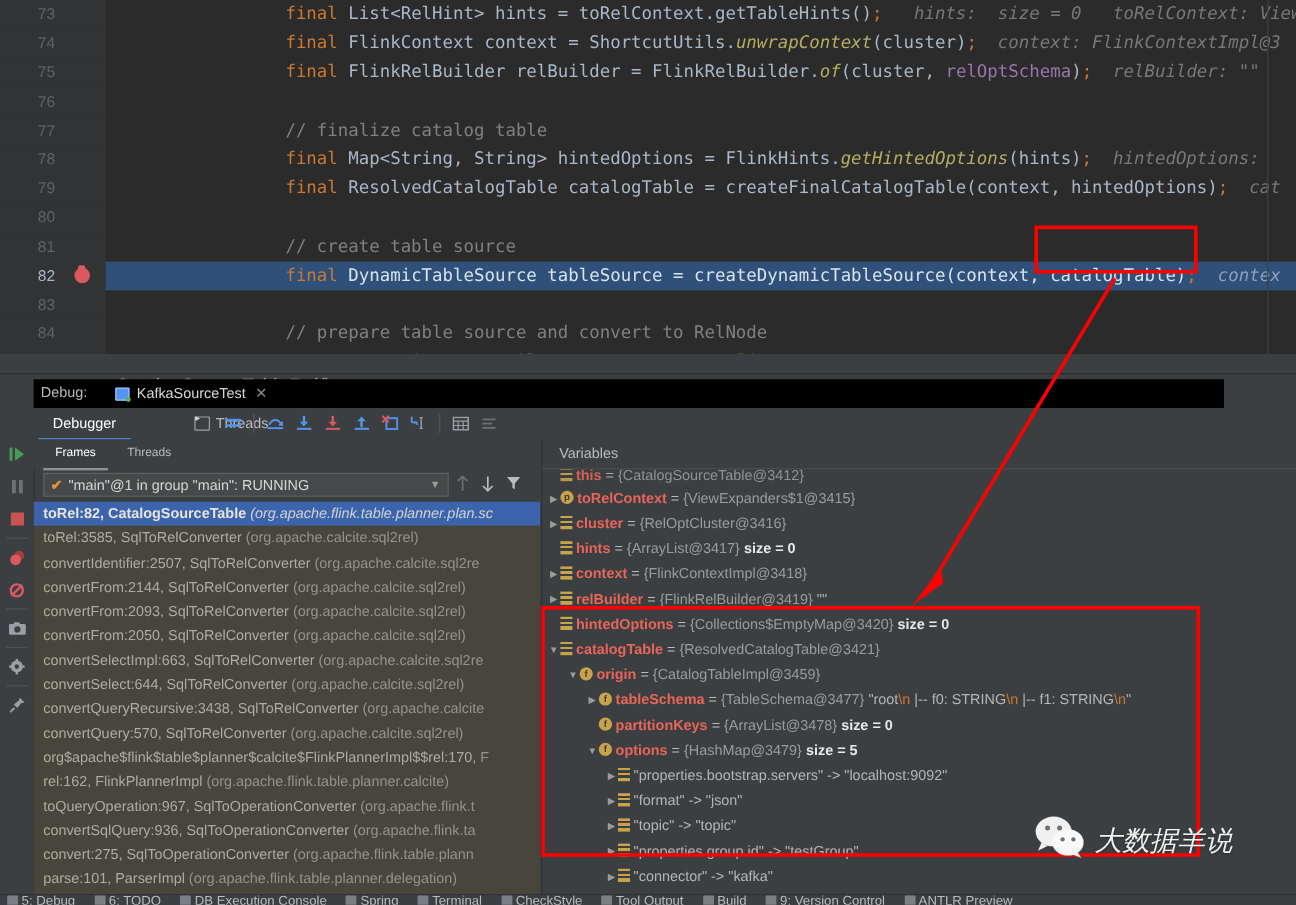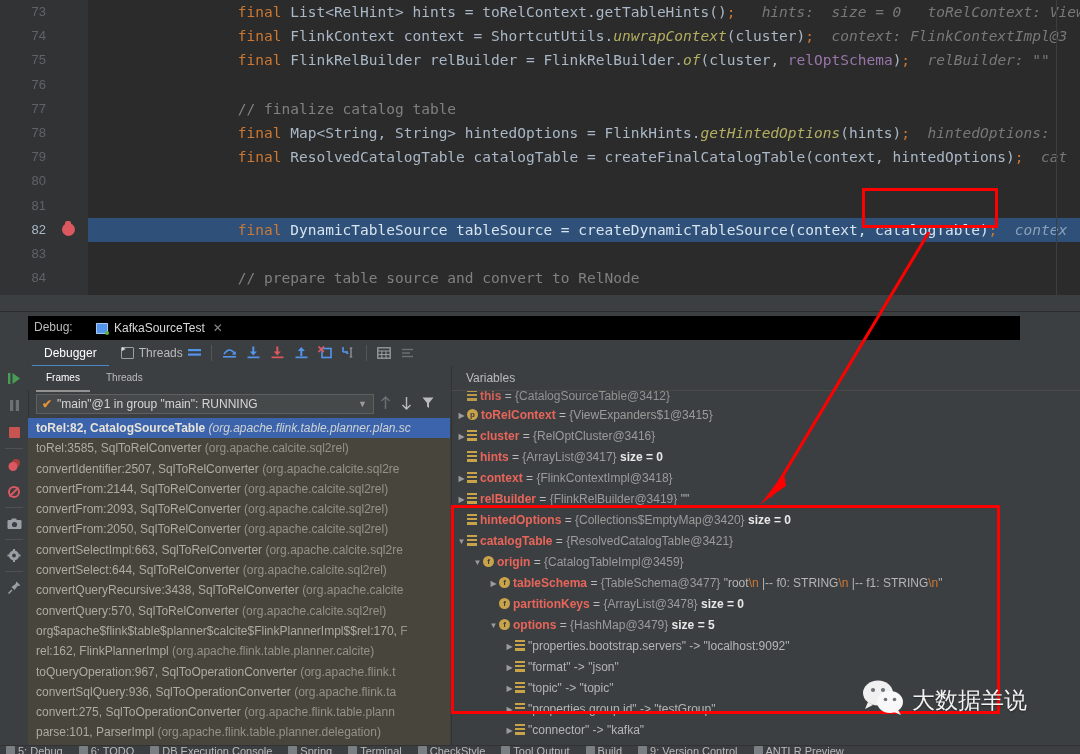--- a/index.html
+++ b/index.html
@@ -132,21 +132,21 @@
     background: #62b543;
   }
   .tab-close { color: #8a8a8a; font-size: 12px; margin-left: 2px; }
 
   
   .dbg-toolbar {
     position: absolute; left: 0; top: 340px;
     width: 1080px; height: 25px;
     background: #3c3f41;
   }
-  .dbg-tabs { position: absolute; left: 32px; top: 0; display: flex; height: 25px; }
+  .dbg-tabs { position: absolute; left: 32px; top: 0; display: flex; height: 25px; gap: 41px; }
   .dbg-tab {
     display: flex; align-items: center; gap: 5px;
     padding: 0 12px; height: 25px;
     font-size: 12px; color: #bbbbbb;
   }
   .dbg-tab.active { color: #ffffff; border-bottom: 2px solid #4a88c7; }
   .console-icon {
     width: 11px; height: 10px;
     border: 1px solid #9aa0a6; border-radius: 1px;
     position: relative;
@@ -279,20 +279,21 @@
     border: 3px solid #ff0000;
     box-sizing: border-box;
     pointer-events: none;
   }
 
   
   .watermark {
     position: absolute; left: 862px; top: 680px;
     display: flex; align-items: center; gap: 6px;
     pointer-events: none;
+    font-style: italic;
   }
   .wm-text {
     font-size: 23px; color: #f2f2f2;
     font-family: "DejaVu Sans", sans-serif;
     text-shadow: 0 1px 2px rgba(0,0,0,.4);
   }
 
   
   .statusbar {
     position: absolute; left: 0; top: 745px;
@@ -317,21 +318,21 @@
   <div class="editor">
     <div id="code-lines">
         <div class="code-line"><div class="gutter-band"></div><div class="gutter-num">73</div><div class="code-text"><span>        </span><span class="kw">final</span><span> List&lt;RelHint&gt; hints = toRelContext.getTableHints()</span><span class="sem">;</span><span class="hint">   hints:  size = 0   toRelContext: ViewE</span></div></div>
         <div class="code-line"><div class="gutter-band"></div><div class="gutter-num">74</div><div class="code-text"><span>        </span><span class="kw">final</span><span> FlinkContext context = ShortcutUtils.</span><span class="mth">unwrapContext</span><span>(cluster)</span><span class="sem">;</span><span class="hint">  context: FlinkContextImpl@3</span></div></div>
         <div class="code-line"><div class="gutter-band"></div><div class="gutter-num">75</div><div class="code-text"><span>        </span><span class="kw">final</span><span> FlinkRelBuilder relBuilder = FlinkRelBuilder.</span><span class="mth">of</span><span>(cluster, </span><span class="fld">relOptSchema</span><span>)</span><span class="sem">;</span><span class="hint">  relBuilder: ""</span></div></div>
         <div class="code-line"><div class="gutter-band"></div><div class="gutter-num">76</div><div class="code-text"></div></div>
         <div class="code-line"><div class="gutter-band"></div><div class="gutter-num">77</div><div class="code-text"><span>        </span><span class="cmt">// finalize catalog table</span></div></div>
         <div class="code-line"><div class="gutter-band"></div><div class="gutter-num">78</div><div class="code-text"><span>        </span><span class="kw">final</span><span> Map&lt;String, String&gt; hintedOptions = FlinkHints.</span><span class="mth">getHintedOptions</span><span>(hints)</span><span class="sem">;</span><span class="hint">  hintedOptions:</span></div></div>
         <div class="code-line"><div class="gutter-band"></div><div class="gutter-num">79</div><div class="code-text"><span>        </span><span class="kw">final</span><span> ResolvedCatalogTable catalogTable = createFinalCatalogTable(context, hintedOptions)</span><span class="sem">;</span><span class="hint">  cat</span></div></div>
         <div class="code-line"><div class="gutter-band"></div><div class="gutter-num">80</div><div class="code-text"></div></div>
-        <div class="code-line"><div class="gutter-band"></div><div class="gutter-num">81</div></div>
+        <div class="code-line"><div class="gutter-band"></div><div class="gutter-num">81</div><div class="code-text"><span>        </span><span class="cmt">// create table source</span></div></div>
         <div class="code-line hl"><div class="gutter-band"></div><div class="gutter-num">82</div><div class="breakpoint"></div><div class="code-text"><span>        </span><span class="kw">final</span><span> DynamicTableSource tableSource = createDynamicTableSource(context, catalogTable)</span><span class="sem">;</span><span class="hint">  contex</span></div></div>
         <div class="code-line"><div class="gutter-band"></div><div class="gutter-num">83</div><div class="code-text"></div></div>
         <div class="code-line"><div class="gutter-band"></div><div class="gutter-num">84</div><div class="code-text"><span>        </span><span class="cmt">// prepare table source and convert to RelNode</span></div></div>
         <div class="code-line"><div class="gutter-band"></div><div class="gutter-num">85</div><div class="code-text"><span>        </span><span class="kw">return</span><span> DynamicSourceUtils.</span><span class="mth">convertSourceToRel</span><span>(</span></div></div>
       </div>
     <div class="editor-vline"></div>
   </div>
 
   <div class="breadcrumb">
     <span class="bc-item" style="left:96px;">CatalogSourceTable</span>

